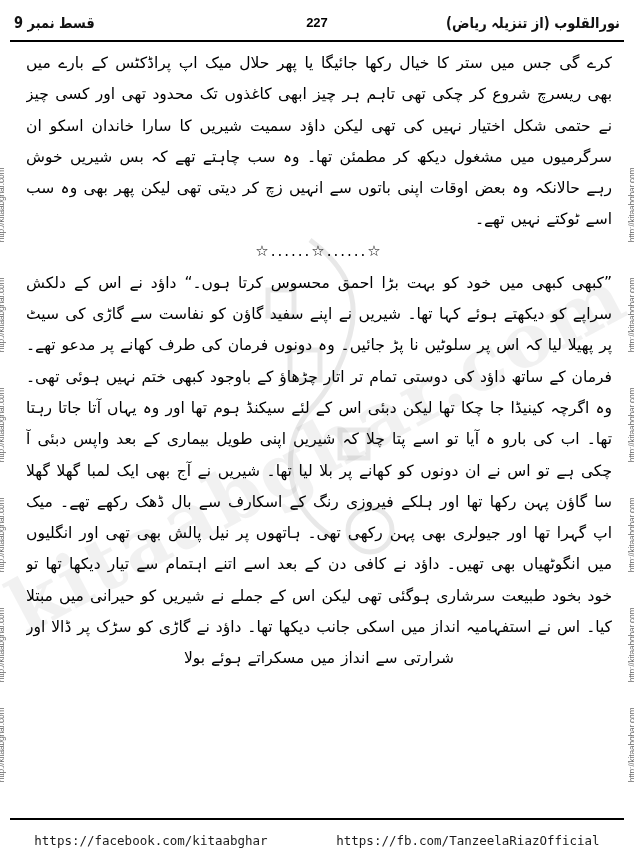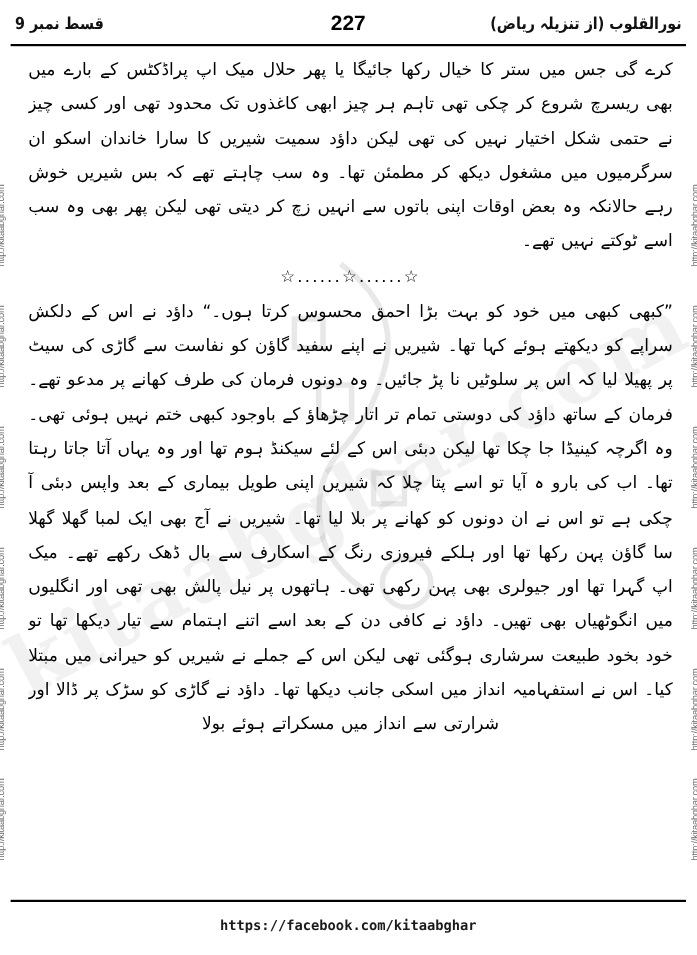--- a/index.html
+++ b/index.html
@@ -37,21 +37,21 @@
     font-size: 13px;
     font-weight: 600;
     color: #111;
     white-space: nowrap;
     letter-spacing: -0.3px;
     transform: scaleY(1.15);
   }
 
   .header-page-number {
     font-family: "Liberation Sans", sans-serif;
-    font-size: 19px;
+    font-size: 13px;
     font-weight: bold;
     color: #000;
     direction: ltr;
     position: absolute;
     left: 0;
     right: 0;
     text-align: center;
     pointer-events: none;
   }
 
@@ -166,21 +166,21 @@
     height: 24px;
     display: flex;
     align-items: center;
     justify-content: space-around;
     direction: ltr;
   }
 
   .footer-link {
     font-family: "DejaVu Sans Mono", monospace;
     font-size: 12.5px;
-    font-weight: bold;
+    font-weight: normal;
     color: #1b1b1b;
     letter-spacing: 0px;
     text-decoration: none;
     white-space: nowrap;
   }
 </style>
 </head>
 <body>
 
 <div class="page">
@@ -224,15 +224,16 @@
 
     <p class="para dialogue">”کبھی کبھی میں خود کو بہت بڑا احمق محسوس کرتا ہوں۔“ داؤد نے اس کے دلکش سراپے کو دیکھتے ہوئے کہا تھا۔ شیریں نے اپنے سفید گاؤن کو نفاست سے گاڑی کی سیٹ پر پھیلا لیا کہ اس پر سلوٹیں نا پڑ جائیں۔ وہ دونوں فرمان کی طرف کھانے پر مدعو تھے۔ فرمان کے ساتھ داؤد کی دوستی تمام تر اتار چڑھاؤ کے باوجود کبھی ختم نہیں ہوئی تھی۔ وہ اگرچہ کینیڈا جا چکا تھا لیکن دبئی اس کے لئے سیکنڈ ہوم تھا اور وہ یہاں آتا جاتا رہتا تھا۔ اب کی بارو ہ آیا تو اسے پتا چلا کہ شیریں اپنی طویل بیماری کے بعد واپس دبئی آ چکی ہے تو اس نے ان دونوں کو کھانے پر بلا لیا تھا۔ شیریں نے آج بھی ایک لمبا گھلا گھلا سا گاؤن پہن رکھا تھا اور ہلکے فیروزی رنگ کے اسکارف سے بال ڈھک رکھے تھے۔ میک اپ گہرا تھا اور جیولری بھی پہن رکھی تھی۔ ہاتھوں پر نیل پالش بھی تھی اور انگلیوں میں انگوٹھیاں بھی تھیں۔ داؤد نے کافی دن کے بعد اسے اتنے اہتمام سے تیار دیکھا تھا تو خود بخود طبیعت سرشاری ہوگئی تھی لیکن اس کے جملے نے شیریں کو حیرانی میں مبتلا کیا۔ اس نے استفہامیہ انداز میں اسکی جانب دیکھا تھا۔ داؤد نے گاڑی کو سڑک پر ڈالا اور شرارتی سے انداز میں مسکراتے ہوئے بولا</p>
 
 
   </div>
 
   <div class="rule-bottom"></div>
 
   <div class="page-footer">
     <a class="footer-link" href="#">https://facebook.com/kitaabghar</a>
+    <a class="footer-link" href="#">https://fb.com/TanzeelaRiazOfficial</a>
   </div>
 
 </div>
 
 </body></html>

